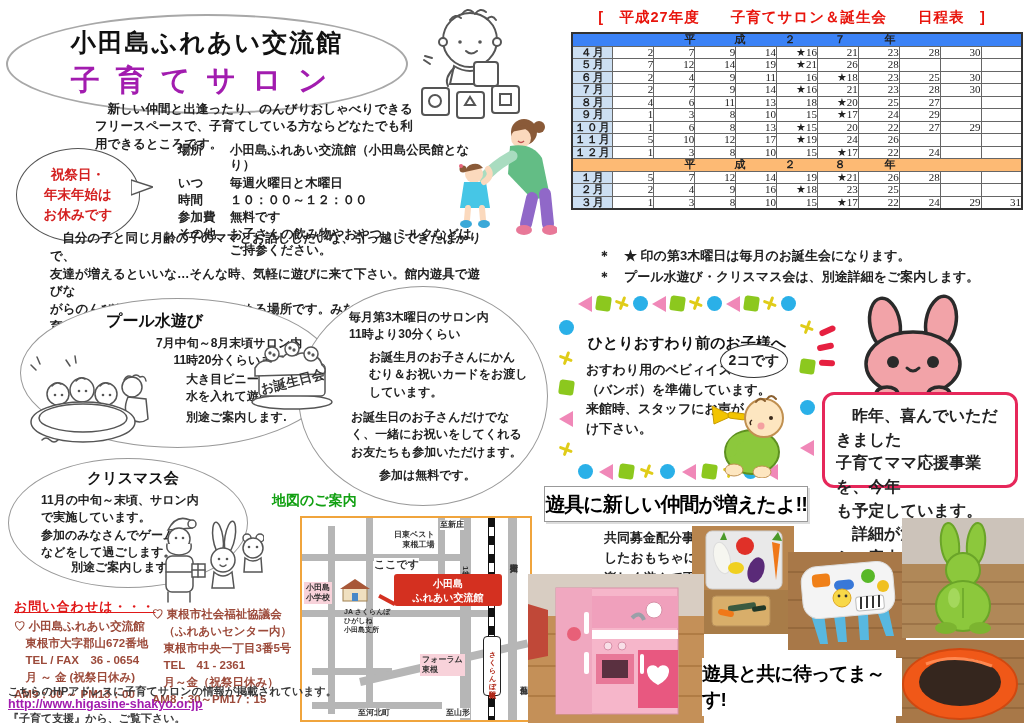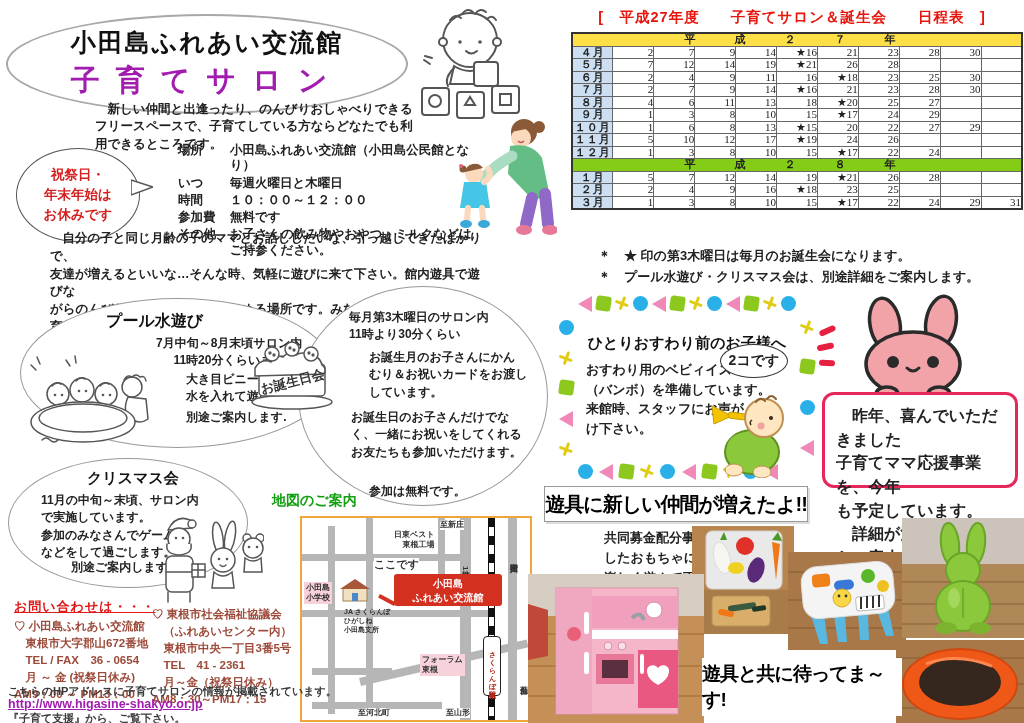--- a/index.html
+++ b/index.html
@@ -51,22 +51,22 @@
   .url{left:8px;top:697px;font-size:12.5px;font-weight:800;color:#a21caf;text-decoration:underline;}
   .hp2{left:8px;top:711px;font-size:11px;font-weight:800;color:#3a3a3a;}
   
   .sch-title{left:560px;top:8px;width:464px;text-align:center;color:#e8150d;
     font-size:14.5px;font-weight:800;letter-spacing:1px;}
   table.sch{position:absolute;left:571px;top:32px;width:452px;border-collapse:collapse;
     table-layout:fixed;font-family:"Liberation Serif",serif;border:2px solid #333;background:#fff;}
   table.sch td{border:1px solid #666;height:11.5px;line-height:11.5px;font-size:11px;padding:0;}
   td.mo{width:46px;background:#ccdff2;text-align:center;font-weight:700;letter-spacing:1px;}
   td.dt{text-align:right;padding-right:13px;}
-  td.yr{text-align:center;letter-spacing:14px;font-weight:700;background:#fde047;font-size:12px;}
-  td.yr.y28{background:#84cc16;}
+  td.yr{text-align:center;letter-spacing:14px;font-weight:700;background:#3b82f6;font-size:12px;}
+  td.yr.y28{background:#fdba74;}
   .notes{left:598px;top:246px;font-size:13px;font-weight:700;line-height:1.6;color:#222;}
   
   .shape-box{left:556px;top:294px;width:262px;height:188px;background:#fff;}
   .strip{position:absolute;display:flex;justify-content:space-between;}
   .strip.v{flex-direction:column;}
   .sh{display:inline-block;}
   .sh-sq{width:15px;height:15px;background:#8cc81e;border-radius:3px;transform:rotate(8deg);}
   .sh-ci{width:15px;height:15px;background:#2ab0e8;border-radius:50%;}
   .sh-tr{width:0;height:0;border-top:8px solid transparent;border-bottom:8px solid transparent;
     border-right:14px solid #f088b8;}
@@ -222,21 +222,21 @@
 
   <div class="abs oval" style="left:298px;top:286px;width:250px;height:220px;">
     <div class="abs sec-text pre" style="left:50px;top:22px;">毎月第3木曜日のサロン内
 11時より30分くらい</div>
     <div class="abs sec-text pre" style="left:70px;top:62px;">お誕生月のお子さんにかん
 むり＆お祝いカードをお渡し
 しています。</div>
     <div class="abs sec-text pre" style="left:52px;top:122px;">お誕生日のお子さんだけでな
 く、一緒にお祝いをしてくれる
 お友たちも参加いただけます。</div>
-    <div class="abs sec-text" style="left:70px;top:180px;margin-top:16px;">参加は無料です。</div>
+    <div class="abs sec-text" style="left:80px;top:180px;">参加は無料です。</div>
   </div>
   <svg class="abs" style="left:242px;top:316px;" width="100" height="100" viewBox="0 0 100 100">
     <g fill="#fff" stroke="#555" stroke-width="1.5">
       <ellipse cx="50" cy="86" rx="40" ry="7"></ellipse>
       <rect x="17" y="48" width="66" height="32" rx="4"></rect>
       <path d="M13 52 q6 -10 16 -6 q4 -8 12 -5 q6 -7 13 -2 q8 -5 13 2 q10 -3 13 8 q5 4 2 9 l-69 2 z"></path>
       <circle cx="30" cy="38" r="7"></circle>
         <circle cx="50" cy="33" r="7"></circle>
         <circle cx="69" cy="38" r="7"></circle>
       <circle cx="28" cy="37" r="0.9" fill="#555"></circle>

